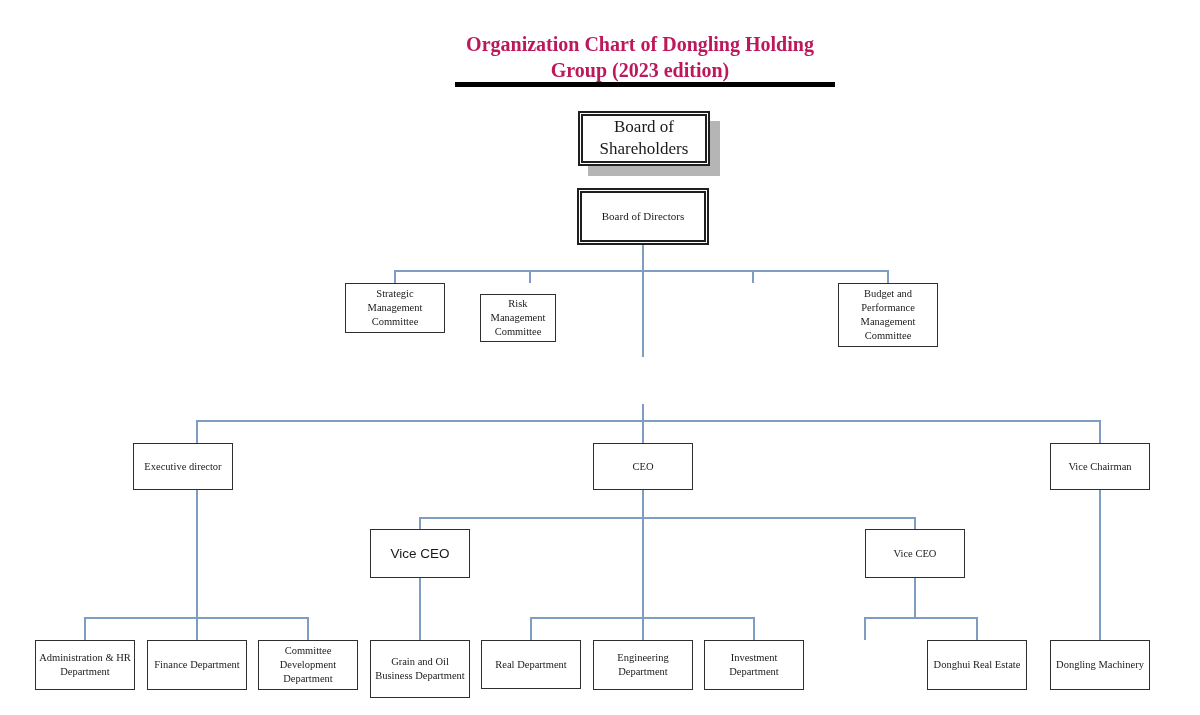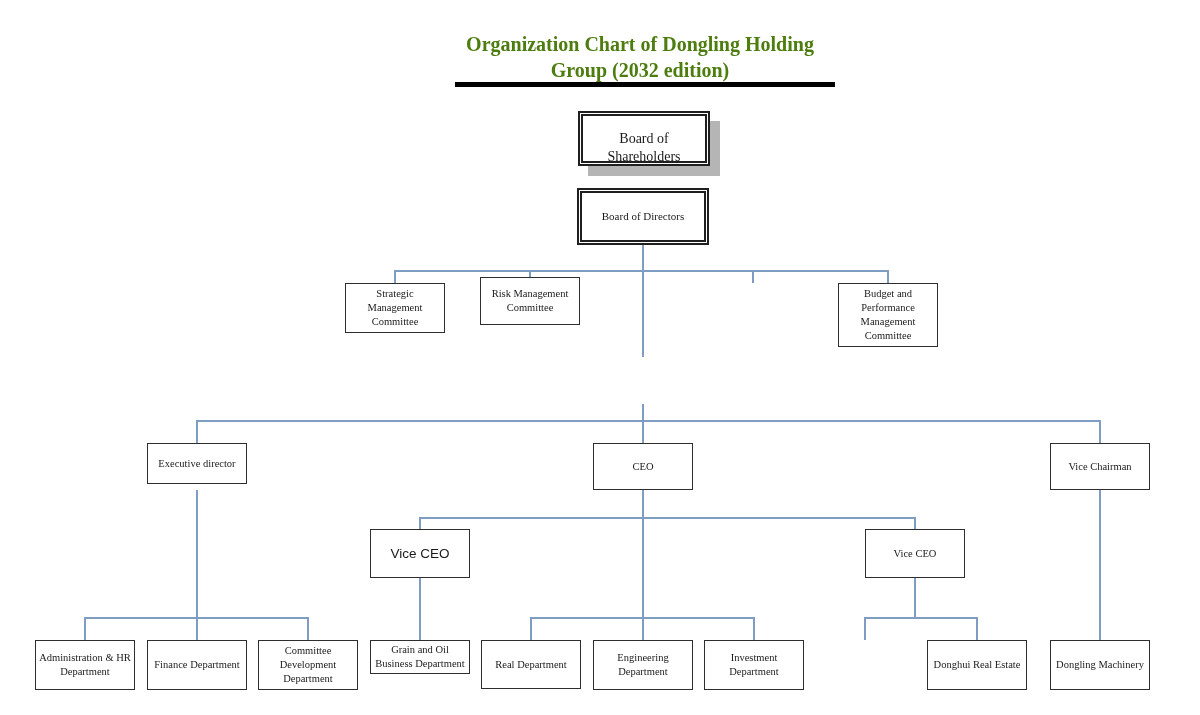--- a/index.html
+++ b/index.html
@@ -1,39 +1,39 @@
 <!DOCTYPE html>
 <html><head>
 <meta charset="utf-8">
 <style>
   html,body{margin:0;padding:0;background:#ffffff;}
   #page{position:relative;width:1200px;height:715px;background:#ffffff;overflow:hidden;
         font-family:"Liberation Serif", serif;color:#1a1a1a;}
   .title{position:absolute;left:350px;top:31px;width:580px;text-align:center;
-         font-weight:bold;font-size:20px;line-height:26px;color:#4d7c0f;}
+         font-weight:bold;font-size:20px;line-height:26px;color:#be185d;}
   .title-underline{position:absolute;left:455px;top:82px;width:380px;height:5px;background:#000;}
   .node{position:absolute;background:#ffffff;border:1.3px solid #2e2e2e;
         display:flex;align-items:center;justify-content:center;text-align:center;
         font-size:10.5px;line-height:1.32;padding:1px 2px;box-sizing:border-box;}
   .node--double{border:5px double #1f1f1f;}
   .node--shadow{box-shadow:10px 10px 0 0 #b5b5b5;}
-  .node--toptext{align-items:flex-start;padding-top:14px;font-size:14px;}
+  .node--toptext{align-items:flex-start;padding-top:0;font-size:17px;}
   .node--sans{font-family:"Liberation Sans", sans-serif;font-size:13.5px;}
   .hline,.vline{position:absolute;background:#7f9dc3;}
   .hline{height:1.5px;}
   .vline{width:1.5px;}
 </style>
 </head>
 <body>
 
 <div id="page">
 
   <div class="title">
     <div>Organization Chart of Dongling Holding</div>
-    <div>Group (2032 edition)</div>
+    <div>Group (2023 edition)</div>
   </div>
   <div class="title-underline"></div>
 
   <div class="vline" style="left:642px;top:245px;height:112px"></div>
   <div class="hline" style="left:394px;top:270px;width:494px"></div>
   <div class="vline" style="left:394px;top:270px;height:13px"></div>
   <div class="vline" style="left:529px;top:270px;height:13px"></div>
   <div class="vline" style="left:752px;top:270px;height:13px"></div>
   <div class="vline" style="left:887px;top:270px;height:13px"></div>
 
@@ -63,32 +63,32 @@
   <div class="hline" style="left:864px;top:617px;width:114px"></div>
   <div class="vline" style="left:864px;top:617px;height:23px"></div>
   <div class="vline" style="left:976px;top:617px;height:23px"></div>
 
   <div class="vline" style="left:1099px;top:490px;height:150px"></div>
 
   <div class="node node--double node--shadow node--toptext" style="left:578px;top:111px;width:132px;height:55px">Board of Shareholders</div>
   <div class="node node--double" style="left:577px;top:188px;width:132px;height:57px;font-size:11px">Board of Directors</div>
 
   <div class="node" style="left:345px;top:283px;width:100px;height:50px">Strategic Management Committee</div>
-  <div class="node" style="left:480px;top:277px;width:100px;height:48px">Risk Management Committee</div>
+  <div class="node" style="left:480px;top:294px;width:76px;height:48px">Risk Management Committee</div>
   <div class="node" style="left:838px;top:283px;width:100px;height:64px">Budget and Performance Management Committee</div>
 
-  <div class="node" style="left:147px;top:443px;width:100px;height:41px">Executive director</div>
+  <div class="node" style="left:133px;top:443px;width:100px;height:47px">Executive director</div>
   <div class="node" style="left:593px;top:443px;width:100px;height:47px">CEO</div>
   <div class="node" style="left:1050px;top:443px;width:100px;height:47px">Vice Chairman</div>
   <div class="node node--sans" style="left:370px;top:529px;width:100px;height:49px">Vice CEO</div>
   <div class="node" style="left:865px;top:529px;width:100px;height:49px">Vice CEO</div>
 
   <div class="node" style="left:147px;top:640px;width:100px;height:50px">Finance Department</div>
   <div class="node" style="left:35px;top:640px;width:100px;height:50px">Administration &amp; HR Department</div>
   <div class="node" style="left:258px;top:640px;width:100px;height:50px">Committee Development Department</div>
-  <div class="node" style="left:370px;top:640px;width:100px;height:34px">Grain and Oil Business Department</div>
+  <div class="node" style="left:370px;top:640px;width:100px;height:58px">Grain and Oil Business Department</div>
   <div class="node" style="left:481px;top:640px;width:100px;height:49px">Real Department</div>
   <div class="node" style="left:593px;top:640px;width:100px;height:50px">Engineering Department</div>
   <div class="node" style="left:704px;top:640px;width:100px;height:50px">Investment Department</div>
   <div class="node" style="left:927px;top:640px;width:100px;height:50px">Donghui Real Estate</div>
   <div class="node" style="left:1050px;top:640px;width:100px;height:50px">Dongling Machinery</div>
 
 </div>
 
 </body></html>

